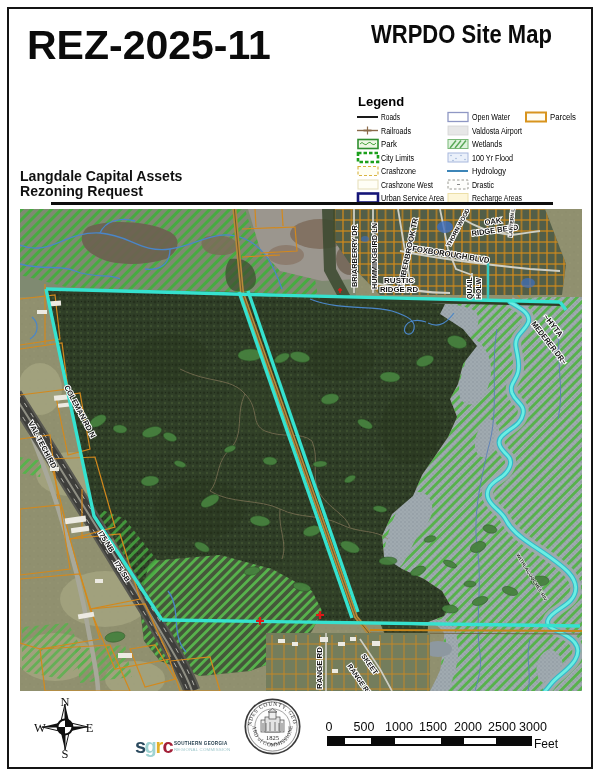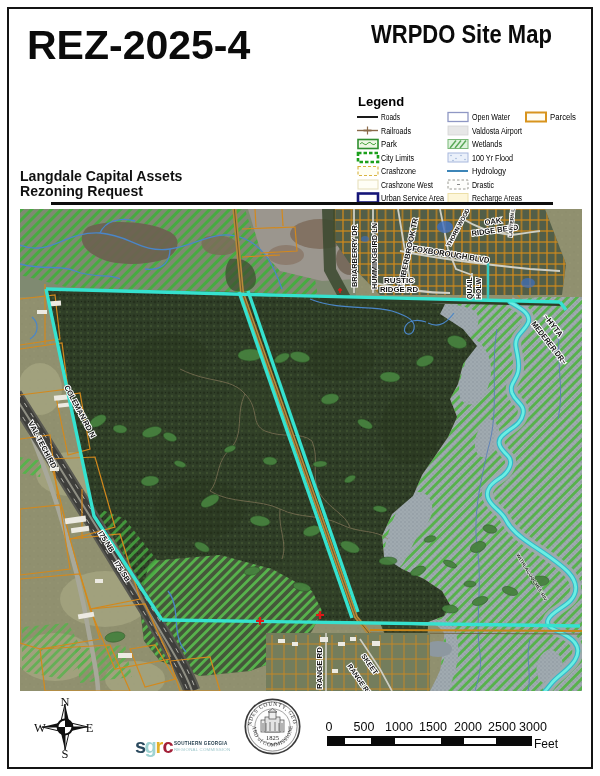--- a/index.html
+++ b/index.html
@@ -5,21 +5,21 @@
 html,body{margin:0;padding:0;background:#fff;}
 #page{position:relative;width:600px;height:776px;background:#ffffff;overflow:hidden;font-family:"Liberation Sans",sans-serif;}
 .abs{position:absolute;}
 </style>
 </head>
 <body>
 <div id="page">
 
 <div class="abs" style="left:7px;top:7px;width:582px;height:758px;border:2px solid #141414;"></div>
 
-<div class="abs" style="left:27px;top:22px;font-size:41px;font-weight:bold;color:#0b0b0b;white-space:nowrap;">REZ-2025-4</div>
+<div class="abs" style="left:27px;top:22px;font-size:41px;font-weight:bold;color:#0b0b0b;white-space:nowrap;">REZ-2025-11</div>
 
 <div class="abs" style="left:371px;top:19px;font-size:26.5px;font-weight:bold;color:#0b0b0b;white-space:nowrap;transform:scaleX(0.83);transform-origin:left top;">WRPDO Site Map</div>
 
 <div class="abs" style="left:20px;top:167px;font-size:15px;font-weight:bold;color:#111;white-space:nowrap;transform:scaleX(0.94);transform-origin:left top;">Langdale Capital Assets</div>
 
 <div class="abs" style="left:20px;top:182px;font-size:15px;font-weight:bold;color:#111;white-space:nowrap;transform:scaleX(0.94);transform-origin:left top;">Rezoning Request</div>
 
 <svg class="abs" style="left:350px;top:90px;" width="246" height="118" viewBox="0 0 246 118">
 
 <text x="8" y="15.5" font-size="13" font-weight="bold" fill="#000">Legend</text>

